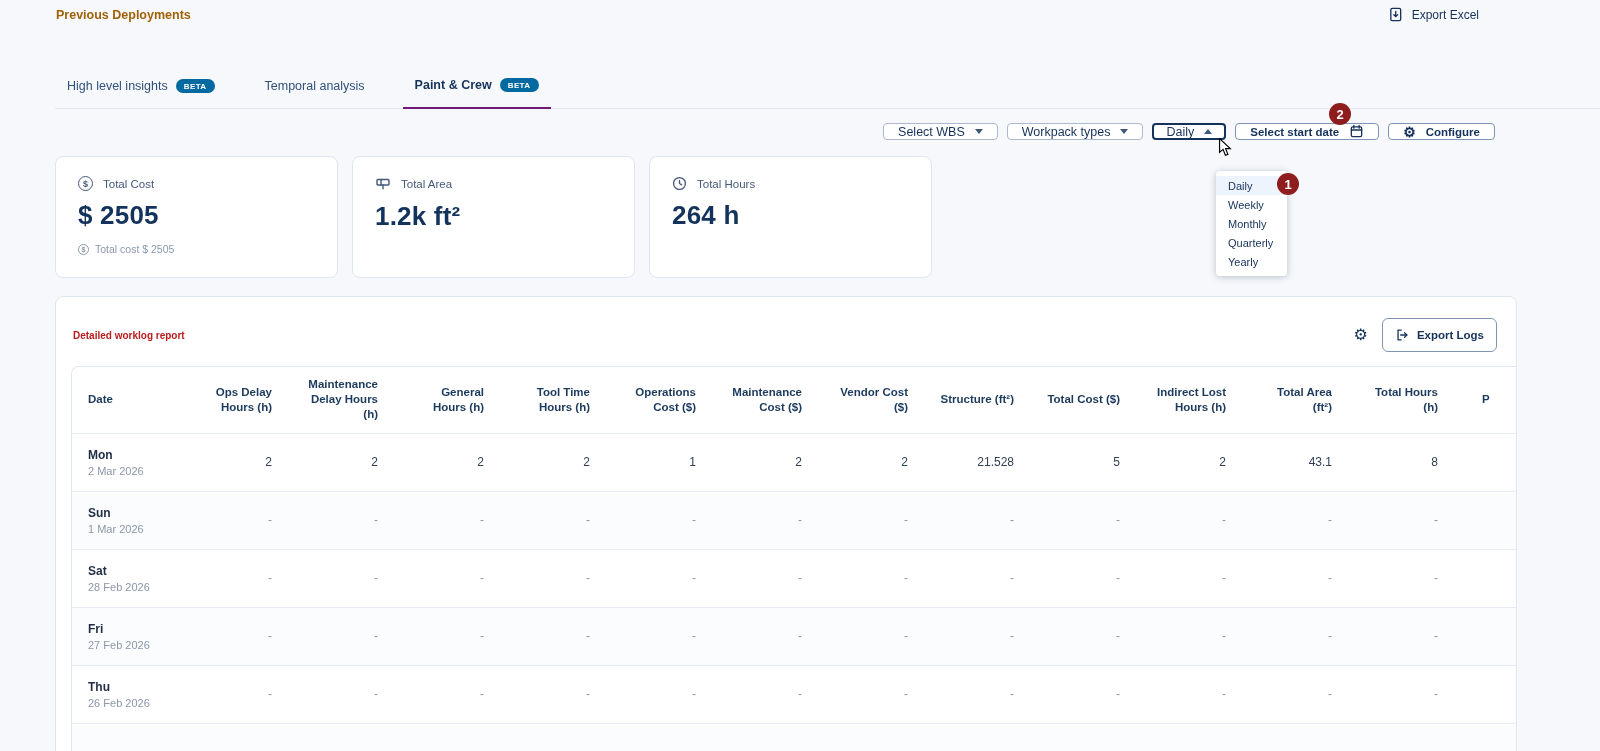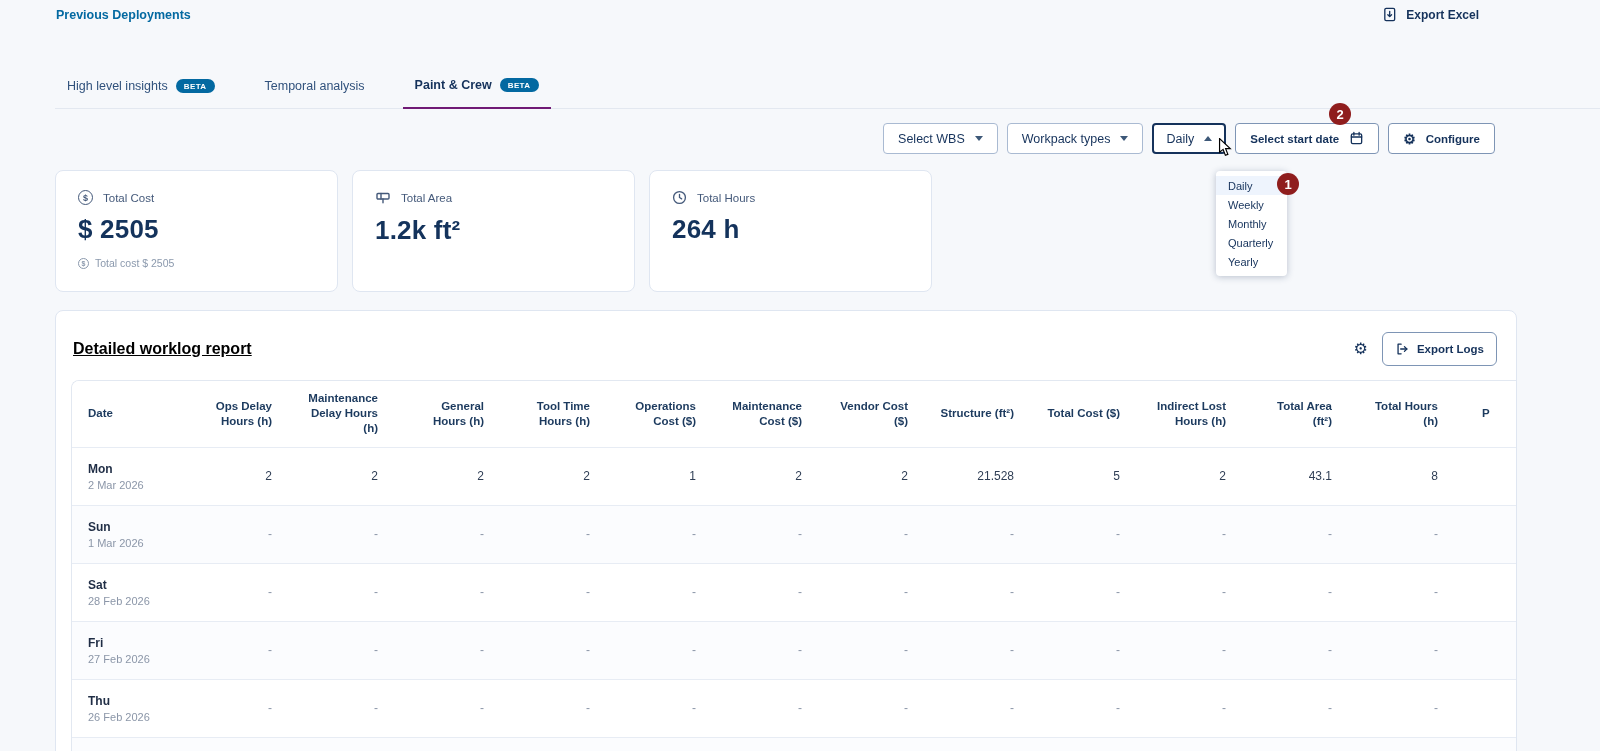--- a/index.html
+++ b/index.html
@@ -4,32 +4,32 @@
 <style>
   * { box-sizing: border-box; }
   html,body { margin:0; padding:0; }
   body {
     width:1600px; height:751px; overflow:hidden; position:relative;
     background:#f6f8fb; font-family:"Liberation Sans", sans-serif;
     color:#15325b; -webkit-font-smoothing:antialiased;
   }
   
   .topbar { display:flex; justify-content:space-between; align-items:center; padding:7px 121px 0 56px; }
-  .page-title { font-size:12.5px; font-weight:bold; color:#0369a1; }
-  .export-excel { display:flex; align-items:center; gap:9px; font-size:12px; font-weight:bold; color:#15325b; cursor:pointer; }
+  .page-title { font-size:12.5px; font-weight:bold; color:#a16207; }
+  .export-excel { display:flex; align-items:center; gap:9px; font-size:12px; font-weight:normal; color:#15325b; cursor:pointer; }
   
   .tabs-wrap { margin:56px 0 0 55px; border-bottom:1px solid #e3e8f0; display:flex; }
   .tab { display:flex; align-items:center; gap:8px; padding:0 12px 15px 12px; margin-right:26px;
          font-size:12.5px; color:#30517c; cursor:pointer; }
   .tab.active { font-weight:bold; color:#15325b; border-bottom:2px solid #701a75; margin-bottom:-1px; }
   .beta { background:#0369a1; color:#fff; font-size:8px; font-weight:bold; letter-spacing:.4px;
           padding:3px 8px 2px; border-radius:9px; }
   
   .filter-row { display:flex; justify-content:flex-end; align-items:center; gap:9px; padding:14px 105px 0 0; }
-  .fbtn { display:flex; align-items:center; gap:10px; height:31px; padding:0 14px; background:#fff;
+  .fbtn { display:flex; align-items:center; gap:10px; height:17px; padding:0 14px; background:#fff;
           border:1px solid #a9bad2; border-radius:4px; font-size:12.5px; color:#15325b; cursor:pointer; white-space:nowrap; }
   .fbtn.open { border:2px solid #15325b; padding:0 12px; }
   .fbtn.outline { border:1px solid #7e95b5; font-weight:bold; font-size:11.5px; }
   .chev { width:0; height:0; border-left:4px solid transparent; border-right:4px solid transparent; }
   .chev.down { border-top:5px solid #3d5878; }
   .chev.up   { border-bottom:5px solid #3d5878; }
   .gear-glyph { font-size:14px; color:#15325b; line-height:1; }
   
   .num-badge { position:absolute; width:22px; height:22px; border-radius:50%; background:#8f1d1d; color:#fff;
                font-size:13px; font-weight:bold; display:flex; align-items:center; justify-content:center; z-index:30; }
@@ -47,21 +47,21 @@
   .mcard-value { margin-top:9px; font-size:26px; font-weight:bold; color:#14335c; letter-spacing:.2px; }
   .mcard-sub { margin-top:12px; display:flex; align-items:center; gap:6px; font-size:10.5px; color:#8b99ad; }
   .circle-dollar { width:15px; height:15px; border:1.3px solid #44597a; border-radius:50%; display:flex;
                    align-items:center; justify-content:center; font-size:9px; font-weight:bold; color:#44597a; flex:none; }
   .circle-dollar.small { width:11px; height:11px; font-size:7px; border-color:#8b99ad; color:#8b99ad; }
   .dashed-circle { width:13px; height:13px; border:1.5px dashed #44597a; border-radius:50%; flex:none; }
   
   .worklog-card { margin:18px 0 0 55px; width:1462px; height:700px; background:#fff;
                   border:1px solid #dfe6f1; border-radius:8px; overflow:hidden; }
   .worklog-head { display:flex; justify-content:space-between; align-items:center; padding:21px 19px 14px 17px; }
-  .worklog-title { font-size:16px; font-weight:bold; color:#000000;text-decoration:underline; }
+  .worklog-title { font-size:10px; font-weight:bold; color:#b91c1c; }
   .worklog-actions { display:flex; align-items:center; gap:14px; }
   .export-logs-btn { display:flex; align-items:center; gap:8px; height:26px; padding:16px 12px; background:#fff;
                      border:1px solid #7e95b5; border-radius:6px; font-size:11.5px; font-weight:bold; color:#15325b; cursor:pointer; }
   .table-clip { margin-left:15px; width:1446px; border:1px solid #e2e8f1; border-right:none; border-radius:8px 0 0 0; overflow:hidden; }
   table { border-collapse:collapse; table-layout:fixed; width:1488px; background:#fff; }
   th, td { padding:0 16px; font-weight:normal; }
   thead th { height:66px; font-size:11.5px; font-weight:bold; color:#1c3a5e; text-align:right; vertical-align:middle; line-height:15px; }
   thead th.date-col { text-align:left; }
   thead th.partial-col { text-align:left; padding-left:28px; }
   tbody td { height:58px; text-align:right; font-size:12px; color:#2f3e55; border-top:1px solid #e7ecf4; vertical-align:middle; }

